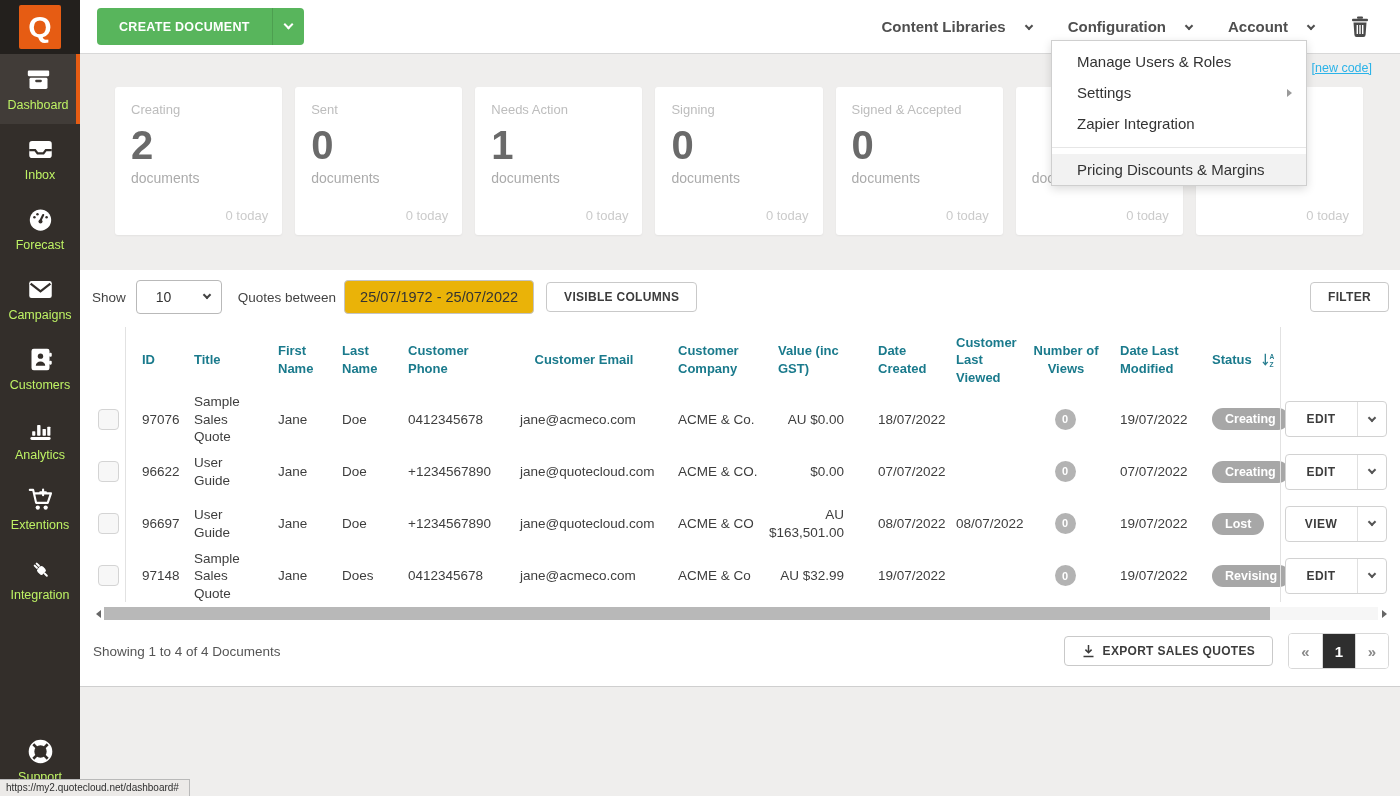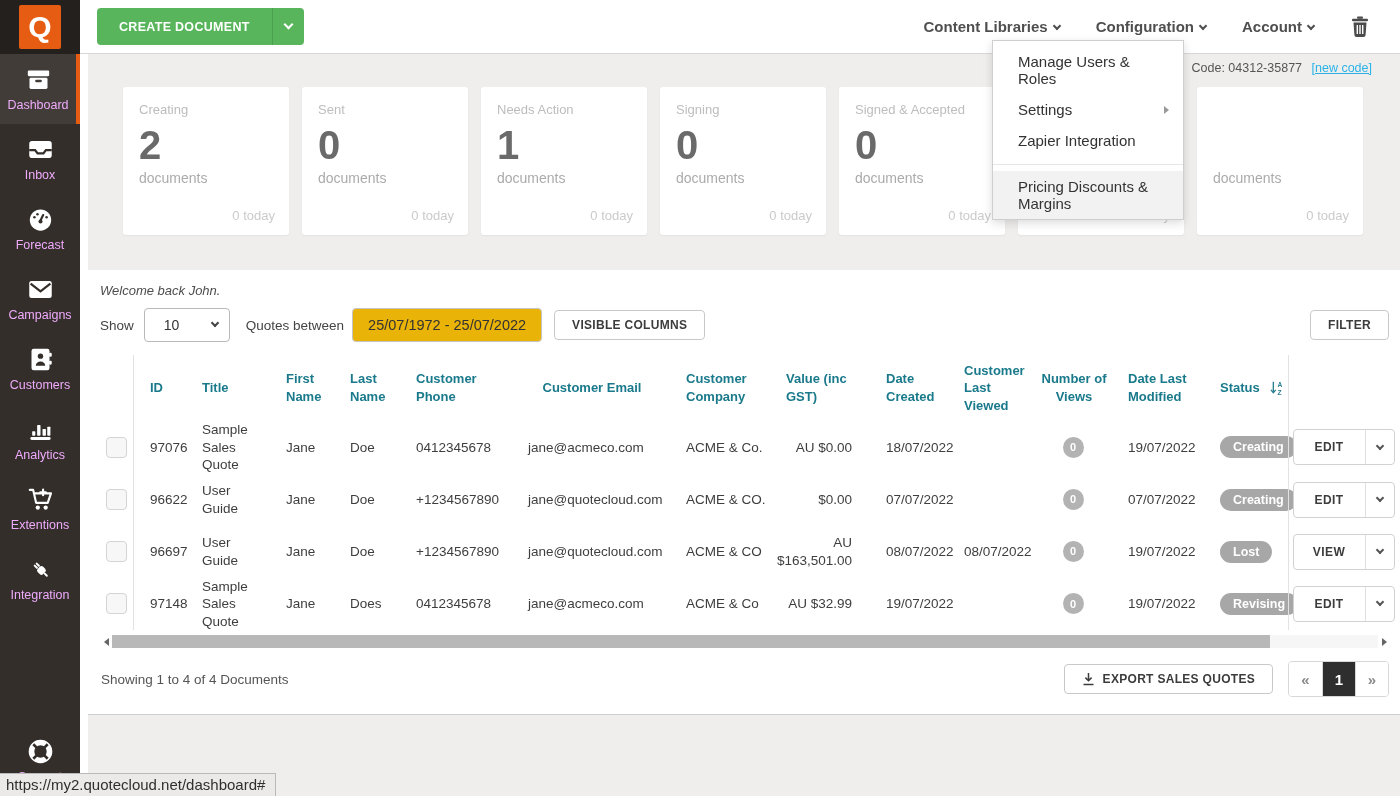--- a/index.html
+++ b/index.html
@@ -7,48 +7,48 @@
   body {
     width:1400px; height:796px; position:relative; overflow:hidden;
     font-family:"Liberation Sans","DejaVu Sans",sans-serif;
     background:#efeeed; color:#3e3e3e;
   }
 
   
   .sidebar { position:absolute; left:0; top:0; width:80px; height:796px; background:var(--sidebar_bg,#332e2a); z-index:15; }
   .logo-box { height:54px; background:#23201d; display:flex; align-items:center; justify-content:center; }
   .logo { width:42px; height:44px; background:var(--accent_orange,#e65c13); color:#fff; font-weight:bold; font-size:30px; display:flex; align-items:center; justify-content:center; border-radius:2px; }
-  .nav-item { height:70px; display:flex; flex-direction:column; align-items:center; justify-content:center; gap:5px; color:#f0abfc; font-size:12.5px; cursor:pointer; }
+  .nav-item { height:70px; display:flex; flex-direction:column; align-items:center; justify-content:center; gap:5px; color:#bef264; font-size:12.5px; cursor:pointer; }
   .nav-item svg { width:27px; height:27px; }
   .nav-item.active { background:var(--sidebar_active,#413c38); border-right:4px solid var(--accent_orange,#e65c13); }
   .nav-item.support { position:absolute; bottom:4px; left:0; width:80px; height:62px; }
 
   
   .topbar { position:absolute; left:80px; top:0; width:1320px; height:54px; background:#fff; border-bottom:1px solid #d8d8d8; display:flex; align-items:center; z-index:10; }
   .create-btn { margin-left:17px; height:37px; background:var(--accent_green,#58b55c); color:#fff; border-radius:4px; display:flex; align-items:stretch; font-weight:bold; font-size:12.5px; letter-spacing:.3px; cursor:pointer;justify-content:flex-end; }
   .create-main { padding:0 22px; display:flex; align-items:center; }
   .create-caret { width:32px; border-left:1px solid rgba(0,0,0,.12); display:flex; align-items:center; justify-content:center; }
   .chev { display:inline-block; width:7px; height:7px; border-right:2px solid currentColor; border-bottom:2px solid currentColor; transform:rotate(45deg); margin-top:-4px; }
   .top-nav { margin-left:auto; display:flex; align-items:center; gap:36px; padding-right:30px; font-size:15px; font-weight:bold; color:#4f4f4f; }
-  .top-nav-item { display:flex; align-items:center; gap:6px; cursor:pointer; }
+  .top-nav-item { display:flex; align-items:center; gap:20px; cursor:pointer; }
   .top-nav-item .chev { width:6px; height:6px; margin-top:-2px; color:#4f4f4f; }
   .trash-btn { cursor:pointer; display:flex; align-items:center; }
 
   
-  .menu { position:absolute; left:992px; top:40px; width:192px; background:#fff; border:1px solid #cfcfcf; box-shadow:0 3px 9px rgba(0,0,0,.14); z-index:40; padding:5px 0 0 0; }
+  .menu { position:absolute; left:1051px; top:40px; width:256px; background:#fff; border:1px solid #cfcfcf; box-shadow:0 3px 9px rgba(0,0,0,.14); z-index:40; padding:5px 0 0 0; }
   .menu-item { padding:7px 14px 7px 25px; font-size:15px; color:#333; display:flex; justify-content:space-between; align-items:center; cursor:pointer; }
   .menu-sep { height:9px; border-bottom:1px solid #e6e6e6; margin-bottom:6px; }
   .menu-item.hl { background:#f2f2f2; }
   .submenu-arrow { width:0; height:0; border-left:5px solid #9a9a9a; border-top:4px solid transparent; border-bottom:4px solid transparent; }
 
   .code-label { position:absolute; top:61px; right:28px; font-size:12.5px; color:#555; z-index:20; white-space:nowrap; }
   .code-link { color:var(--link_blue,#2bb3e8); text-decoration:underline; margin-left:6px; cursor:pointer; }
 
   
-  .main { position:absolute; left:80px; top:54px; width:1320px; height:742px; background:#fff; display:flex; flex-direction:column;padding-left:8px; }
+  .main { position:absolute; left:80px; top:54px; width:1320px; height:742px; background:#fff; display:flex; flex-direction:column; }
   .stats-strip { height:216px; background:#efeeed; padding:33px 37px 0 35px; flex:none; }
   .cards { display:flex; gap:13px; }
   .card { flex:1; height:148px; background:#fff; border-radius:3px; position:relative; padding:15px 16px; box-shadow:0 1px 2px rgba(0,0,0,.05); }
   .card-title { font-size:13px; color:#bdbdbd; min-height:16px; }
   .card-value { font-size:40px; font-weight:bold; color:#6a6a6a; line-height:1.1; margin-top:5px; height:46px; }
   .card-unit { font-size:14px; color:#ababab; margin-top:1px; }
   .card-today { position:absolute; right:14px; bottom:12px; font-size:13px; color:#cbcbcb; }
 
   .welcome { font-style:italic; font-size:13px; color:#4d4d4d; padding:13px 0 0 12px; flex:none; }
 
@@ -95,21 +95,21 @@
   .showing { font-size:13.5px; color:#555; padding-left:1px; }
   .export-btn { margin-left:auto; display:flex; align-items:center; gap:8px; }
   .pager { display:flex; margin-left:15px; border:1px solid #d8d8d8; border-radius:4px; overflow:hidden; }
   .page-btn { width:33px; height:34px; display:flex; align-items:center; justify-content:center; font-size:15px; font-weight:bold; color:#8a8a8a; background:#fff; cursor:pointer; }
   .page-btn + .page-btn { border-left:1px solid #d8d8d8; }
   .page-btn.current { background:#2e2e2e; color:#fff; }
 
   .content-divider { border-bottom:1px solid #cfcfcf; flex:none; }
   .bottom-gray { flex:1; background:#efeeed; }
 
-  .statusbar { position:absolute; left:0; bottom:0; z-index:50; background:#eceae8; border:1px solid #b9b9b9; border-left:none; border-bottom:none; font-size:15px; color:#2f2f2f; padding:2px 10px 3px 6px; white-space:nowrap; }
+  .statusbar { position:absolute; left:0; bottom:0; z-index:50; background:#eceae8; border:1px solid #b9b9b9; border-left:none; border-bottom:none; font-size:10px; color:#2f2f2f; padding:2px 10px 3px 6px; white-space:nowrap; }
 </style>
 </head>
 <body>
 
 <div class="sidebar">
   <div class="logo-box">
     <div class="logo">Q</div>
   </div>
 
   <div class="nav-item active">
@@ -282,21 +282,20 @@
   </div>
         <div class="card">
     <div class="card-title"></div>
     <div class="card-value"></div>
     <div class="card-unit">documents</div>
     <div class="card-today">0 today</div>
   </div>
       </div>
   </div>
 
-  <div class="welcome">Welcome back John.</div>
 
   <div class="controls">
     <span class="ctl-label">Show</span>
     <div class="select-box">
       <span>10</span>
       <span class="chev"></span>
     </div>
     <span class="ctl-label qb-label">Quotes between</span>
     <input class="date-input" readonly="" value="25/07/1972 - 25/07/2022" style="">
     <button class="btn-light">VISIBLE COLUMNS</button>

